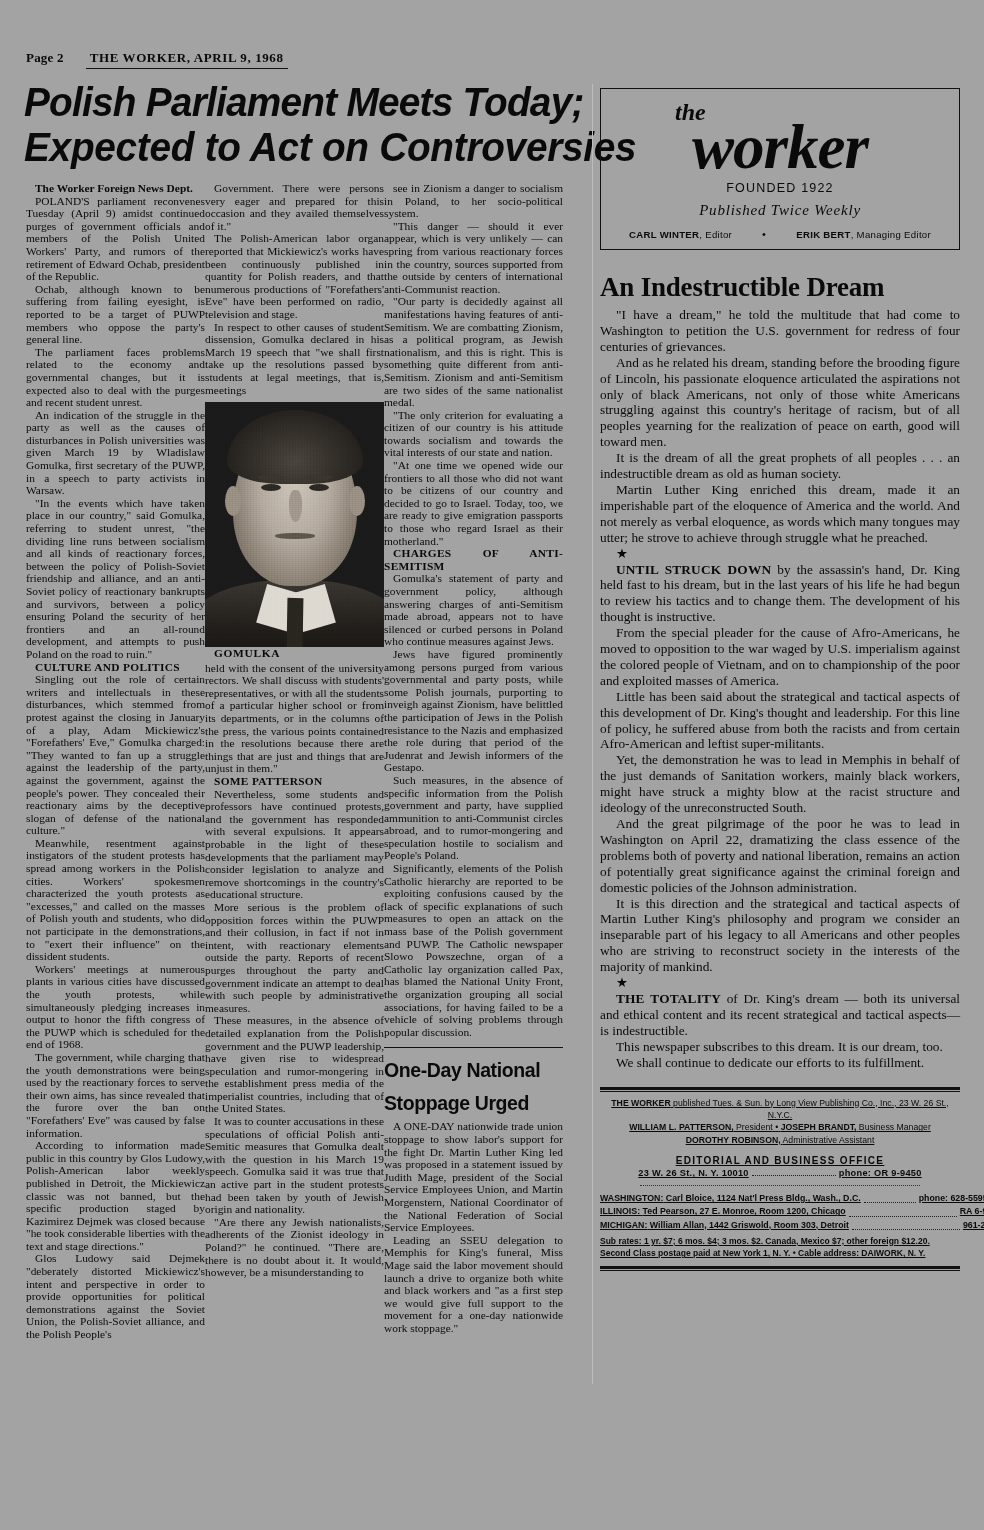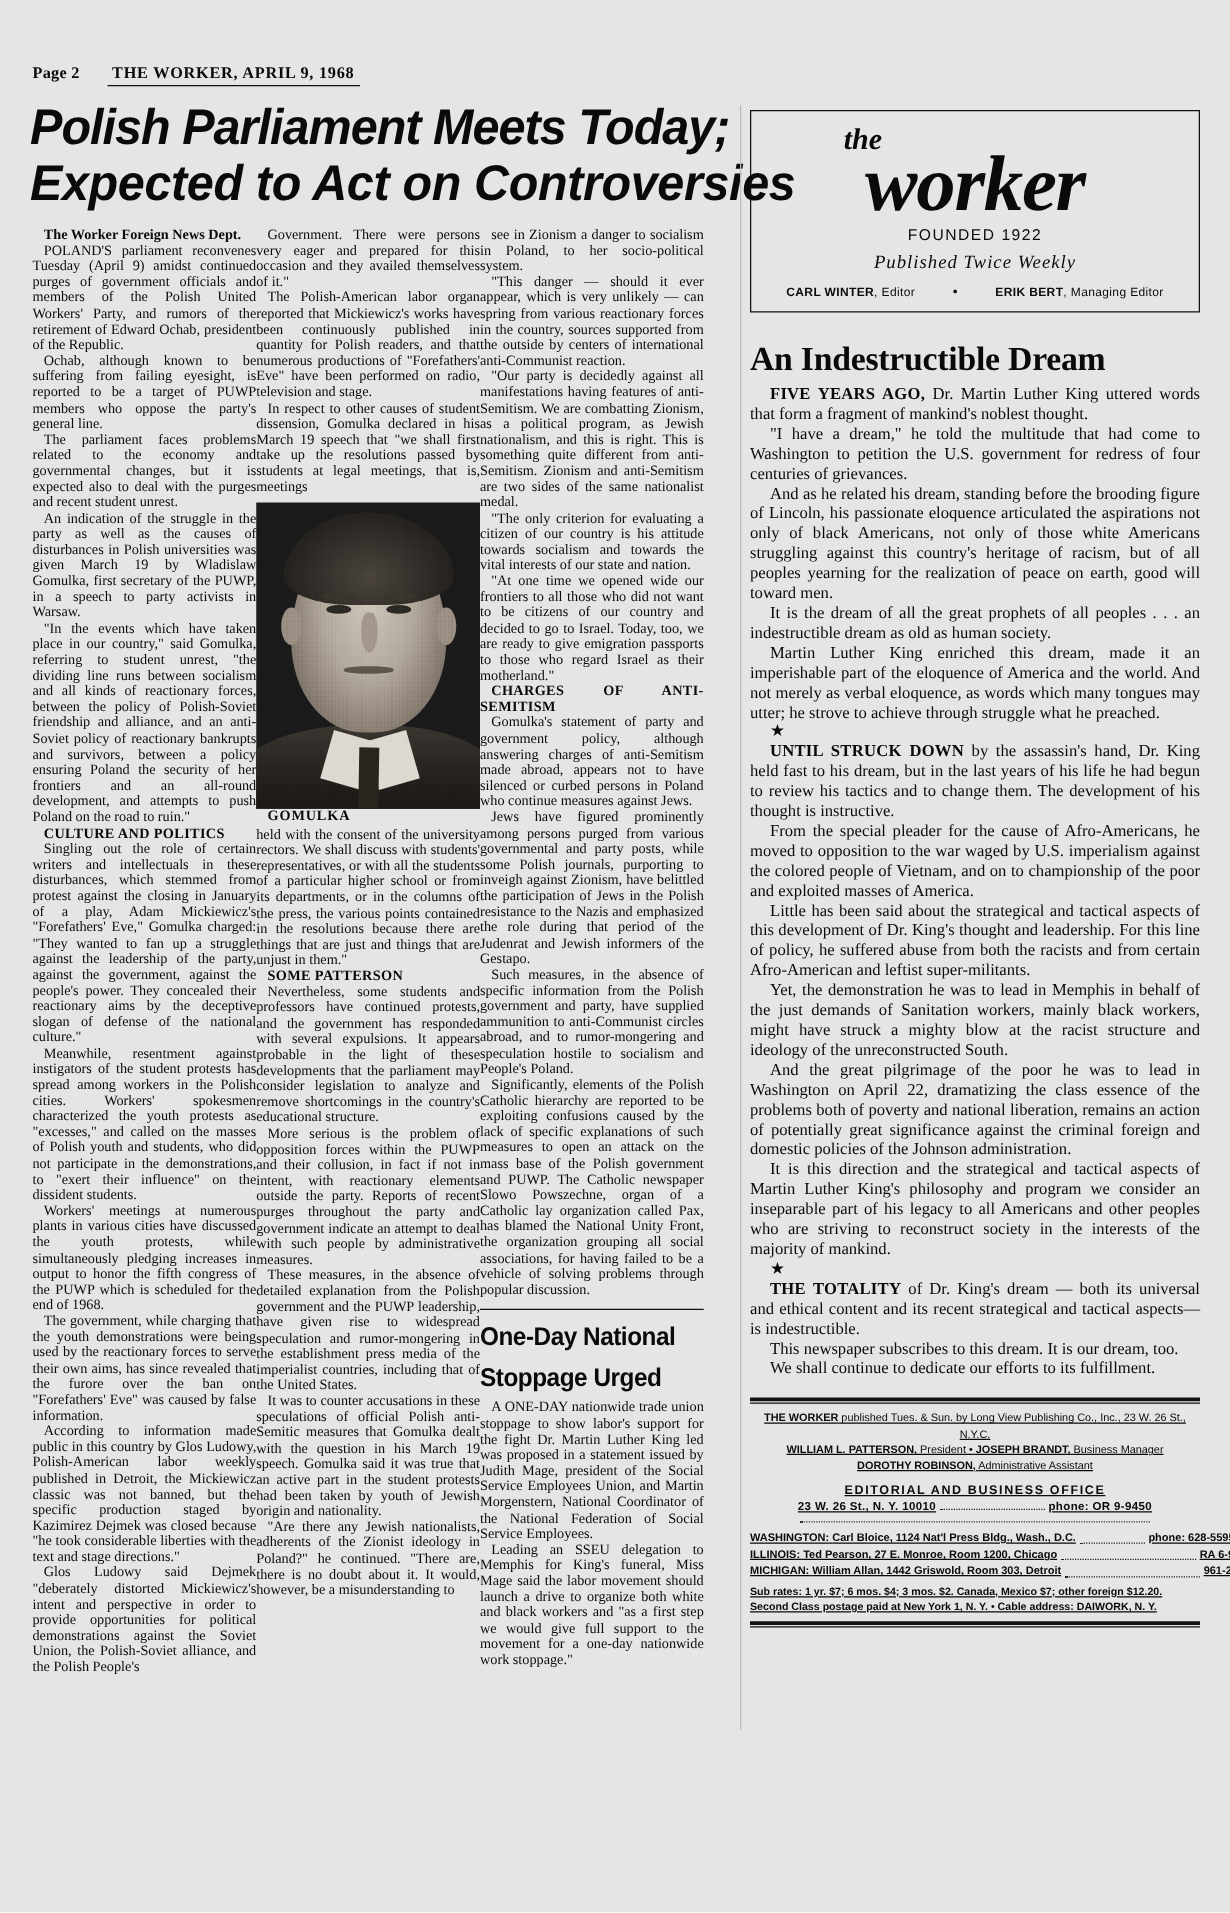--- a/index.html
+++ b/index.html
@@ -8,21 +8,21 @@
     font-family:"Liberation Serif", serif;
     color:#0a0a0a;
     -webkit-font-smoothing:antialiased;
   }
   .page{
     position:relative;
     width:984px;height:1530px;
     box-sizing:border-box;
     padding:0;
     overflow:hidden;
-    background:#e5e5e5;
+    background:#a3a3a3;
   }
 
   
   .folio{
     position:absolute;left:26px;top:50px;
     display:flex;align-items:baseline;gap:22px;
     font-family:"Liberation Serif", serif;
   }
   .folio .pg{font-weight:bold;font-size:13px;letter-spacing:.2px;}
   .folio .dl{
@@ -343,21 +343,20 @@
       <div class="flag-eds">
         <span><span class="nm">CARL WINTER</span>, <span>Editor</span></span>
         <span class="dot">•</span>
         <span><span class="nm">ERIK BERT</span>, <span>Managing Editor</span></span>
       </div>
     </div>
 
     <div class="edhead">An Indestructible Dream</div>
 
     <div class="body">
-      <p><span class="lead">FIVE YEARS AGO,</span><span> Dr. Martin Luther King uttered words that form a fragment of mankind's noblest thought.</span></p>
       <p>"I have a dream," he told the multitude that had come to Washington to petition the U.S. government for redress of four centuries of grievances.</p>
       <p>And as he related his dream, standing before the brooding figure of Lincoln, his passionate eloquence articulated the aspirations not only of black Americans, not only of those white Americans struggling against this country's heritage of racism, but of all peoples yearning for the realization of peace on earth, good will toward men.</p>
       <p>It is the dream of all the great prophets of all peoples . . . an indestructible dream as old as human society.</p>
       <p>Martin Luther King enriched this dream, made it an imperishable part of the eloquence of America and the world. And not merely as verbal eloquence, as words which many tongues may utter; he strove to achieve through struggle what he preached.</p>
       <p class="star">★</p>
       <p><span class="lead">UNTIL STRUCK DOWN</span><span> by the assassin's hand, Dr. King held fast to his dream, but in the last years of his life he had begun to review his tactics and to change them. The development of his thought is instructive.</span></p>
       <p>From the special pleader for the cause of Afro-Americans, he moved to opposition to the war waged by U.S. imperialism against the colored people of Vietnam, and on to championship of the poor and exploited masses of America.</p>
       <p>Little has been said about the strategical and tactical aspects of this development of Dr. King's thought and leadership. For this line of policy, he suffered abuse from both the racists and from certain Afro-American and leftist super-militants.</p>
       <p>Yet, the demonstration he was to lead in Memphis in behalf of the just demands of Sanitation workers, mainly black workers, might have struck a mighty blow at the racist structure and ideology of the unreconstructed South.</p>
       <p>And the great pilgrimage of the poor he was to lead in Washington on April 22, dramatizing the class essence of the problems both of poverty and national liberation, remains an action of potentially great significance against the criminal foreign and domestic policies of the Johnson administration.</p>

